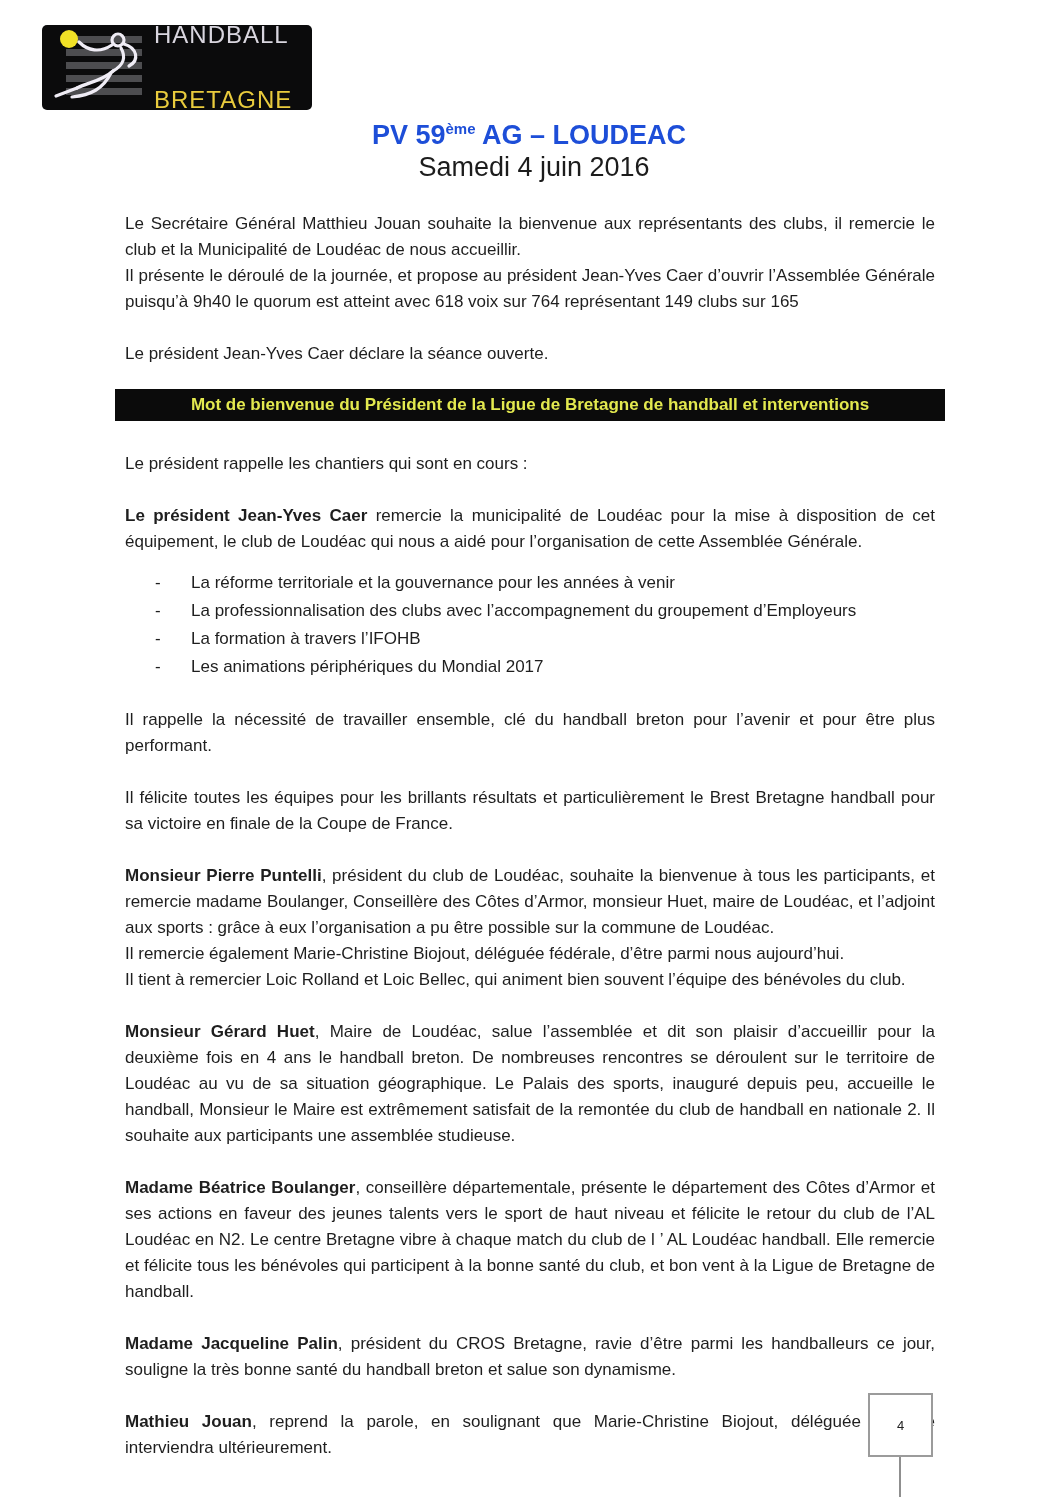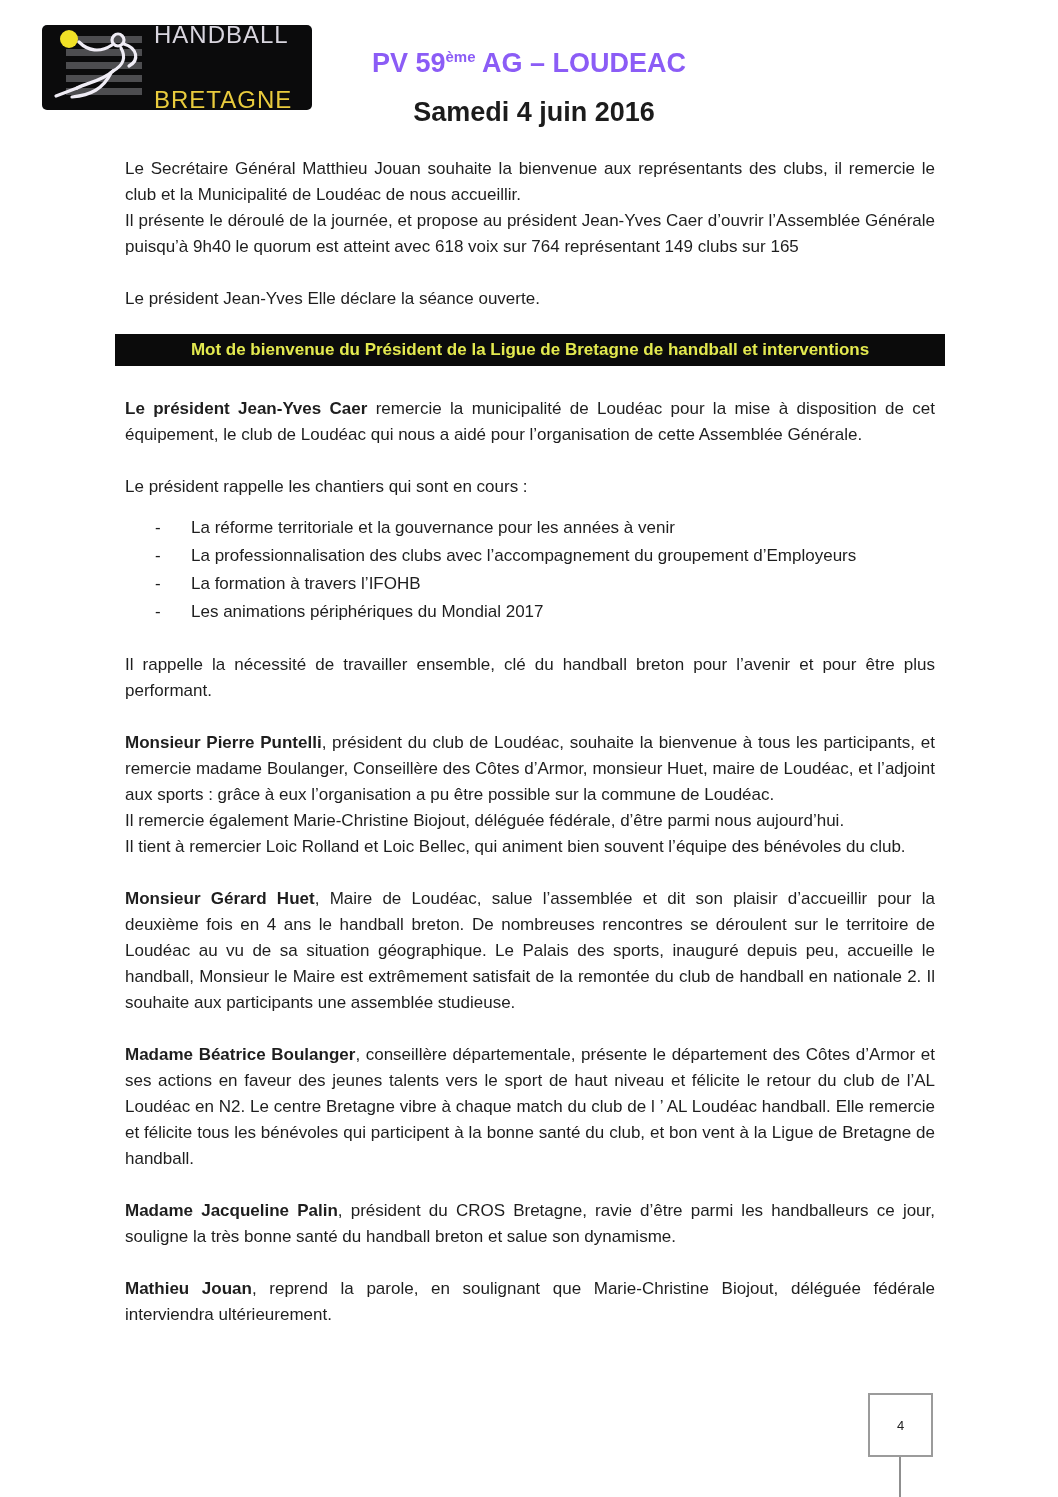--- a/index.html
+++ b/index.html
@@ -13,23 +13,23 @@
     background:#0b0b0c;border-radius:5px;display:flex;align-items:center;
   }
   .logo svg{display:block;flex:none;}
   .logo-text{
     display:flex;flex-direction:column;justify-content:center;
     line-height:1.02;letter-spacing:1px;font-size:24px;font-weight:400;
   }
   .logo-line1{color:#d9d6df;}
   .logo-line2{color:#e9cb3d;margin-top:40px;}
   
-  .title{margin:0;padding-top:48px;text-align:center;font-size:27px;font-weight:bold;color:#8b5cf6;}
+  .title{margin:0;padding-top:120px;text-align:center;font-size:27px;font-weight:bold;color:#1d4ed8;}
   .title sup{font-size:15px;}
-  .subtitle{margin:18px 0 0;text-align:center;font-size:27px;font-weight:bold;color:#1c1c1c;padding-left:10px;}
+  .subtitle{margin:1px 0 0;text-align:center;font-size:27px;font-weight:normal;color:#1c1c1c;padding-left:10px;}
   
   .doc{margin:28px 123px 0 125px;font-size:17px;line-height:26px;text-align:justify;}
   .doc > :first-child{margin-top:12px;}
   .para{margin:26px 0 0;}
   .banner{
     margin:22px -10px 30px;padding:3px 0;text-align:center;
     font-weight:bold;font-size:17px;
   }
   .bullets{margin:14px 0 0 30px;}
   .bullet{display:flex;line-height:28px;text-align:left;}
@@ -73,43 +73,44 @@
       <div class="logo-line1">HANDBALL</div>
       <div class="logo-line2">BRETAGNE</div>
     </div>
   </div>
 
   <h1 class="title"><span>PV 59</span><sup>ème</sup><span> AG – LOUDEAC</span></h1>
   <h2 class="subtitle">Samedi 4 juin 2016</h2>
 
   <div class="doc">
       <p class="para">Le Secrétaire Général Matthieu Jouan souhaite la bienvenue aux représentants des clubs, il remercie le club et la Municipalité de Loudéac de nous accueillir.<br>Il présente le déroulé de la journée, et propose au président Jean-Yves Caer d’ouvrir l’Assemblée Générale puisqu’à 9h40 le quorum est atteint avec 618 voix sur 764 représentant 149 clubs sur 165</p>
-      <p class="para">Le président Jean-Yves Elle déclare la séance ouverte.</p>
+      <p class="para">Le président Jean-Yves Caer déclare la séance ouverte.</p>
       <div class="banner" style="background: rgb(11, 11, 11); color: rgb(227, 233, 79);">Mot de bienvenue du Président de la Ligue de Bretagne de handball et interventions</div>
+      <p class="para">Le président rappelle les chantiers qui sont en cours :</p>
       <p class="para"><strong>Le président Jean-Yves Caer</strong> remercie la municipalité de Loudéac pour la mise à disposition de cet équipement, le club de Loudéac qui nous a aidé  pour l’organisation de cette Assemblée Générale.</p>
-      <p class="para">Le président rappelle les chantiers qui sont en cours :</p>
       <div class="bullets">
         <div class="bullet">
           <span class="marker">-</span>
           <span class="btext">La réforme territoriale et la gouvernance pour les années à venir</span>
         </div>
         <div class="bullet">
           <span class="marker">-</span>
           <span class="btext">La professionnalisation des clubs avec l’accompagnement du groupement d’Employeurs</span>
         </div>
         <div class="bullet">
           <span class="marker">-</span>
           <span class="btext">La formation  à travers l’IFOHB</span>
         </div>
         <div class="bullet">
           <span class="marker">-</span>
           <span class="btext">Les animations périphériques du Mondial 2017</span>
         </div>
       </div>
       <p class="para">Il rappelle la nécessité de travailler ensemble, clé du handball breton pour l’avenir et pour être plus performant.</p>
+      <p class="para">Il félicite toutes les équipes pour les brillants résultats et particulièrement le Brest Bretagne handball pour sa victoire en finale de la Coupe de France.</p>
       <p class="para"><strong>Monsieur Pierre Puntelli</strong>, président du club de Loudéac, souhaite la bienvenue à tous les participants, et remercie madame Boulanger, Conseillère des Côtes d’Armor, monsieur Huet, maire de Loudéac, et l’adjoint aux sports : grâce à eux l’organisation a pu être possible sur la commune de Loudéac.<br>Il remercie également Marie-Christine Biojout, déléguée fédérale, d’être parmi nous aujourd’hui.<br>Il tient à remercier Loic Rolland et Loic Bellec, qui animent bien souvent l’équipe des bénévoles du club.</p>
       <p class="para"><strong>Monsieur Gérard Huet</strong>, Maire de Loudéac, salue l’assemblée et dit son plaisir d’accueillir pour la deuxième fois en 4 ans le handball breton. De nombreuses rencontres se déroulent sur le territoire de Loudéac au vu de sa situation géographique. Le Palais des sports, inauguré depuis peu, accueille le  handball,  Monsieur le Maire est extrêmement satisfait de la remontée du club de handball en nationale 2. Il souhaite aux participants une assemblée studieuse.</p>
       <p class="para"><strong>Madame Béatrice Boulanger</strong>, conseillère départementale, présente le département des Côtes d’Armor et ses actions en faveur des jeunes talents vers le sport de haut niveau et félicite le retour du club de l’AL Loudéac en N2. Le centre Bretagne vibre à chaque match du club de l ’ AL Loudéac handball. Elle remercie et félicite tous les bénévoles qui participent à la bonne santé du club, et bon vent à la Ligue de Bretagne de handball.</p>
       <p class="para"><strong>Madame Jacqueline Palin</strong>, président du CROS Bretagne, ravie d’être parmi les handballeurs ce jour,  souligne la très bonne santé du handball breton et salue son dynamisme.</p>
       <p class="para"><strong>Mathieu Jouan</strong>, reprend la parole, en soulignant que Marie-Christine Biojout, déléguée fédérale interviendra ultérieurement.</p>
     </div>
 
   <div class="pagenum-box">
     <span>4</span>
   </div>

